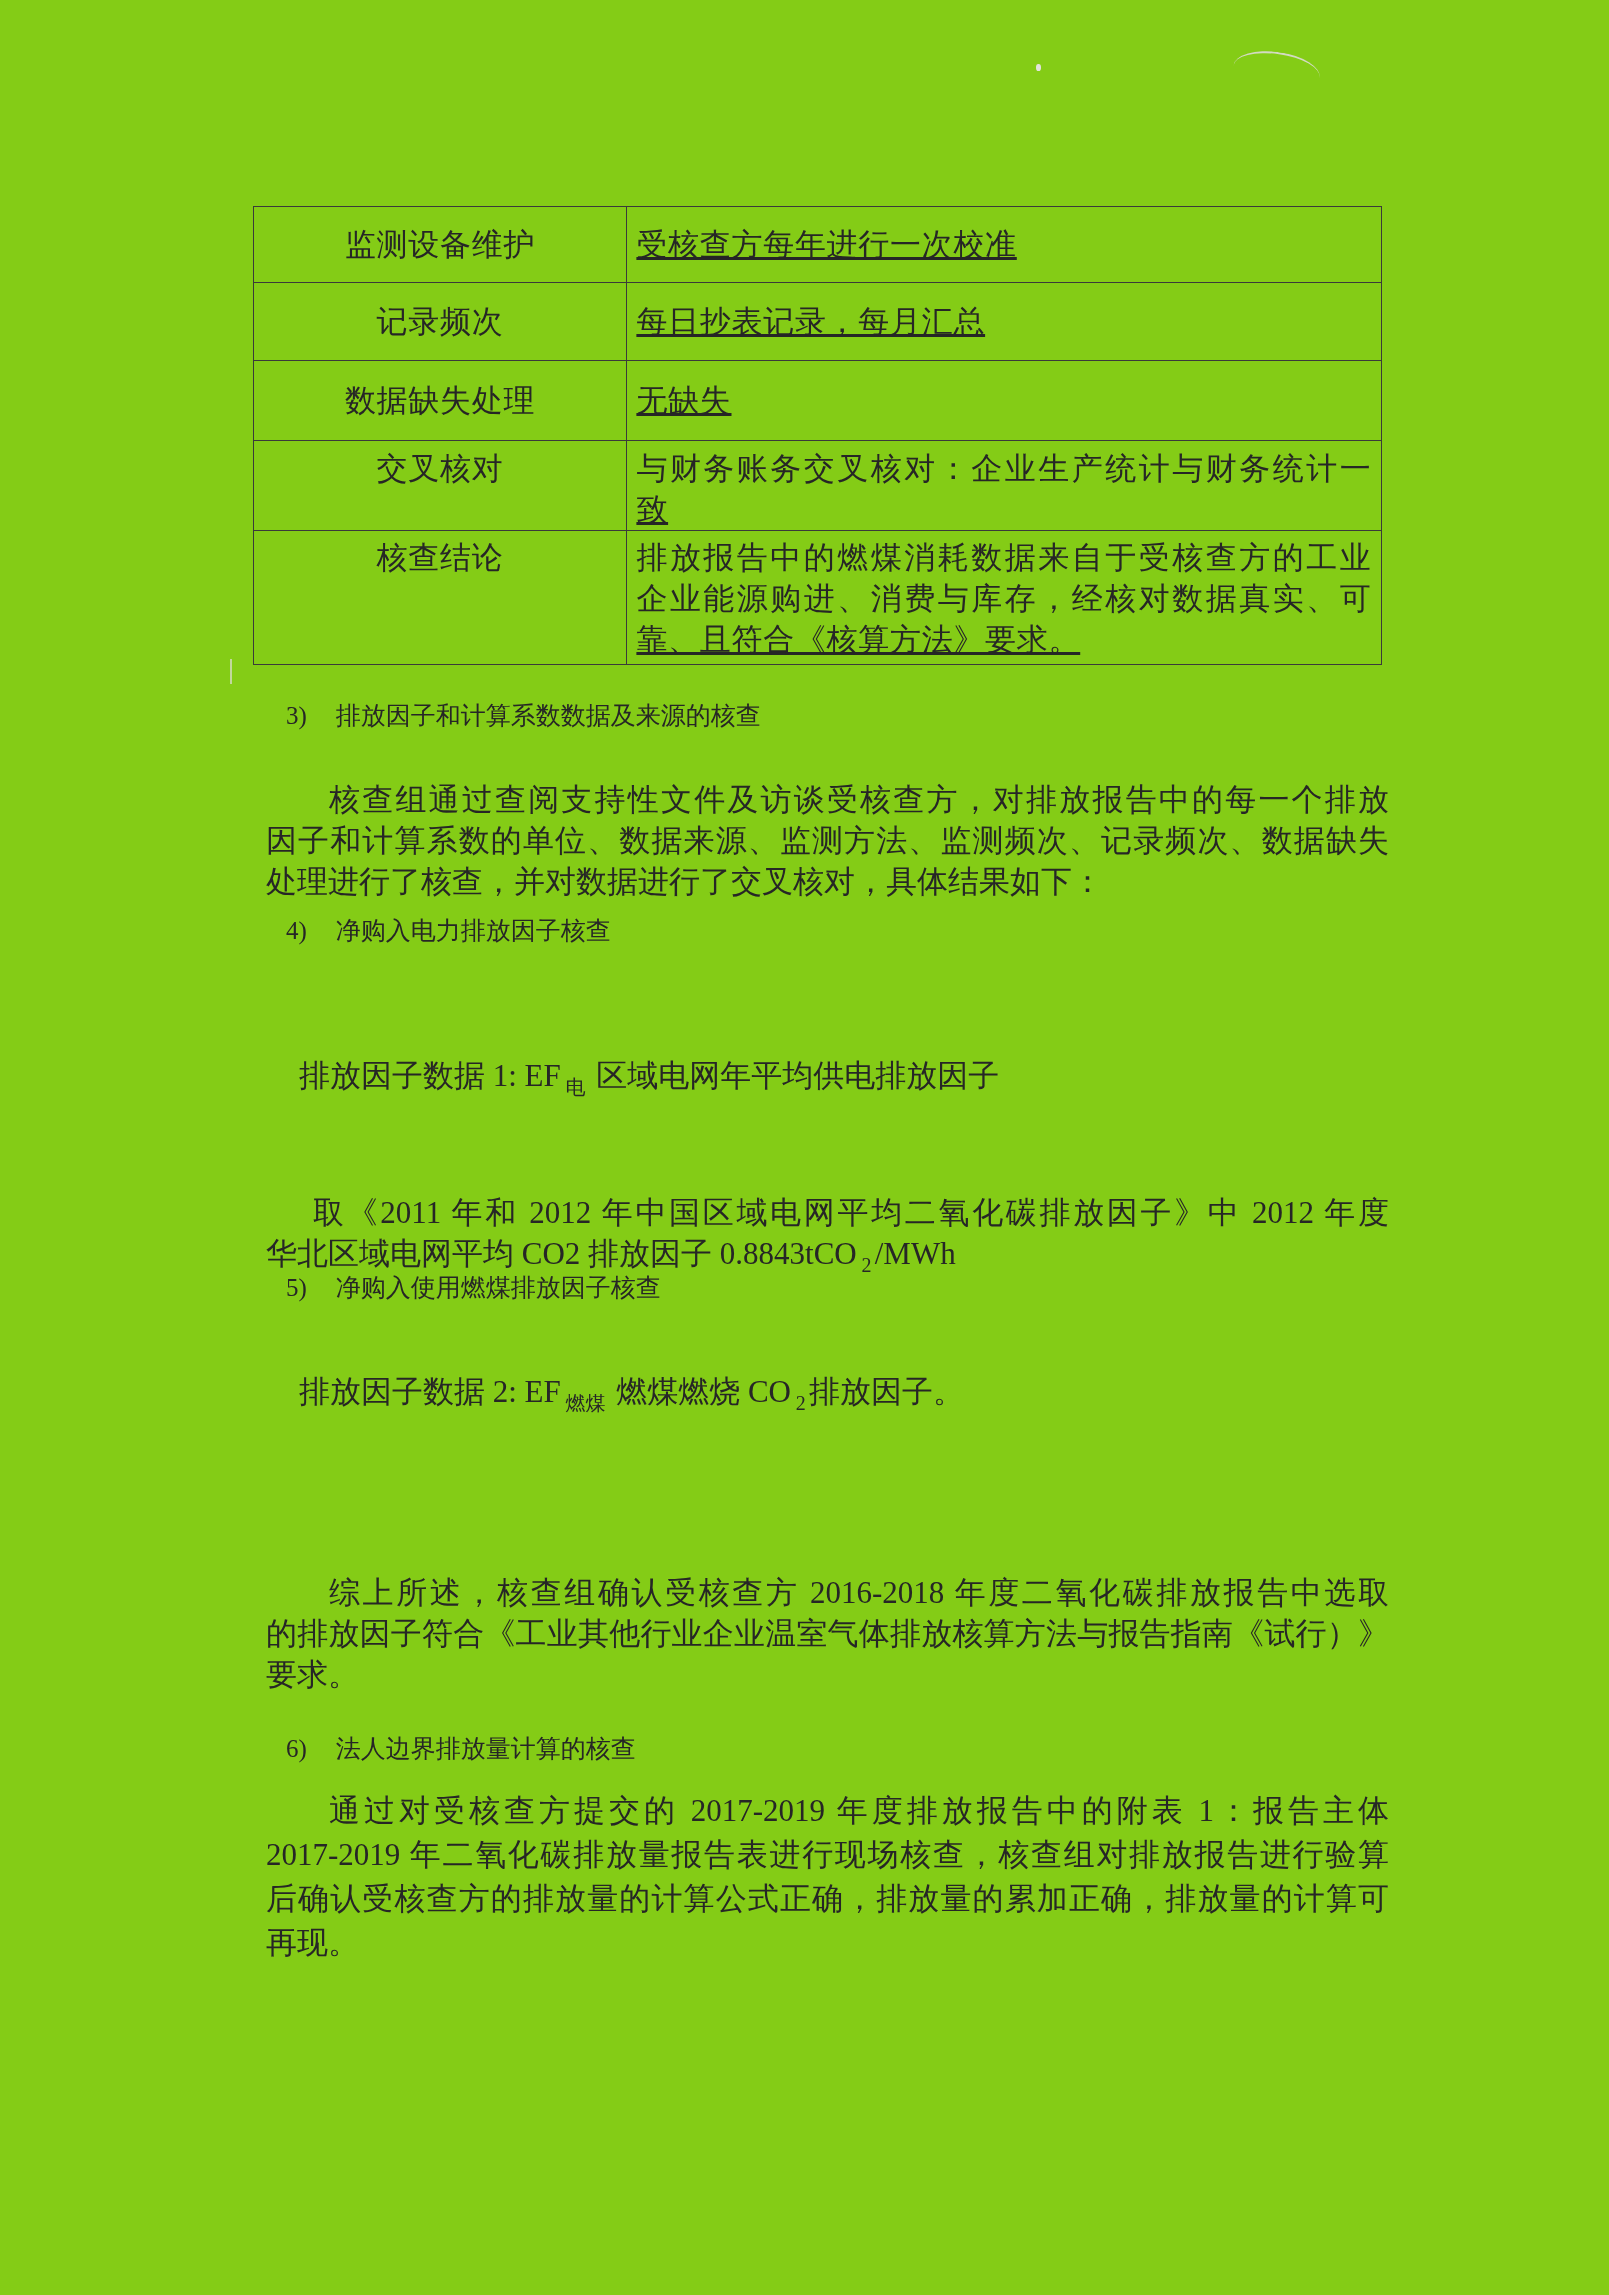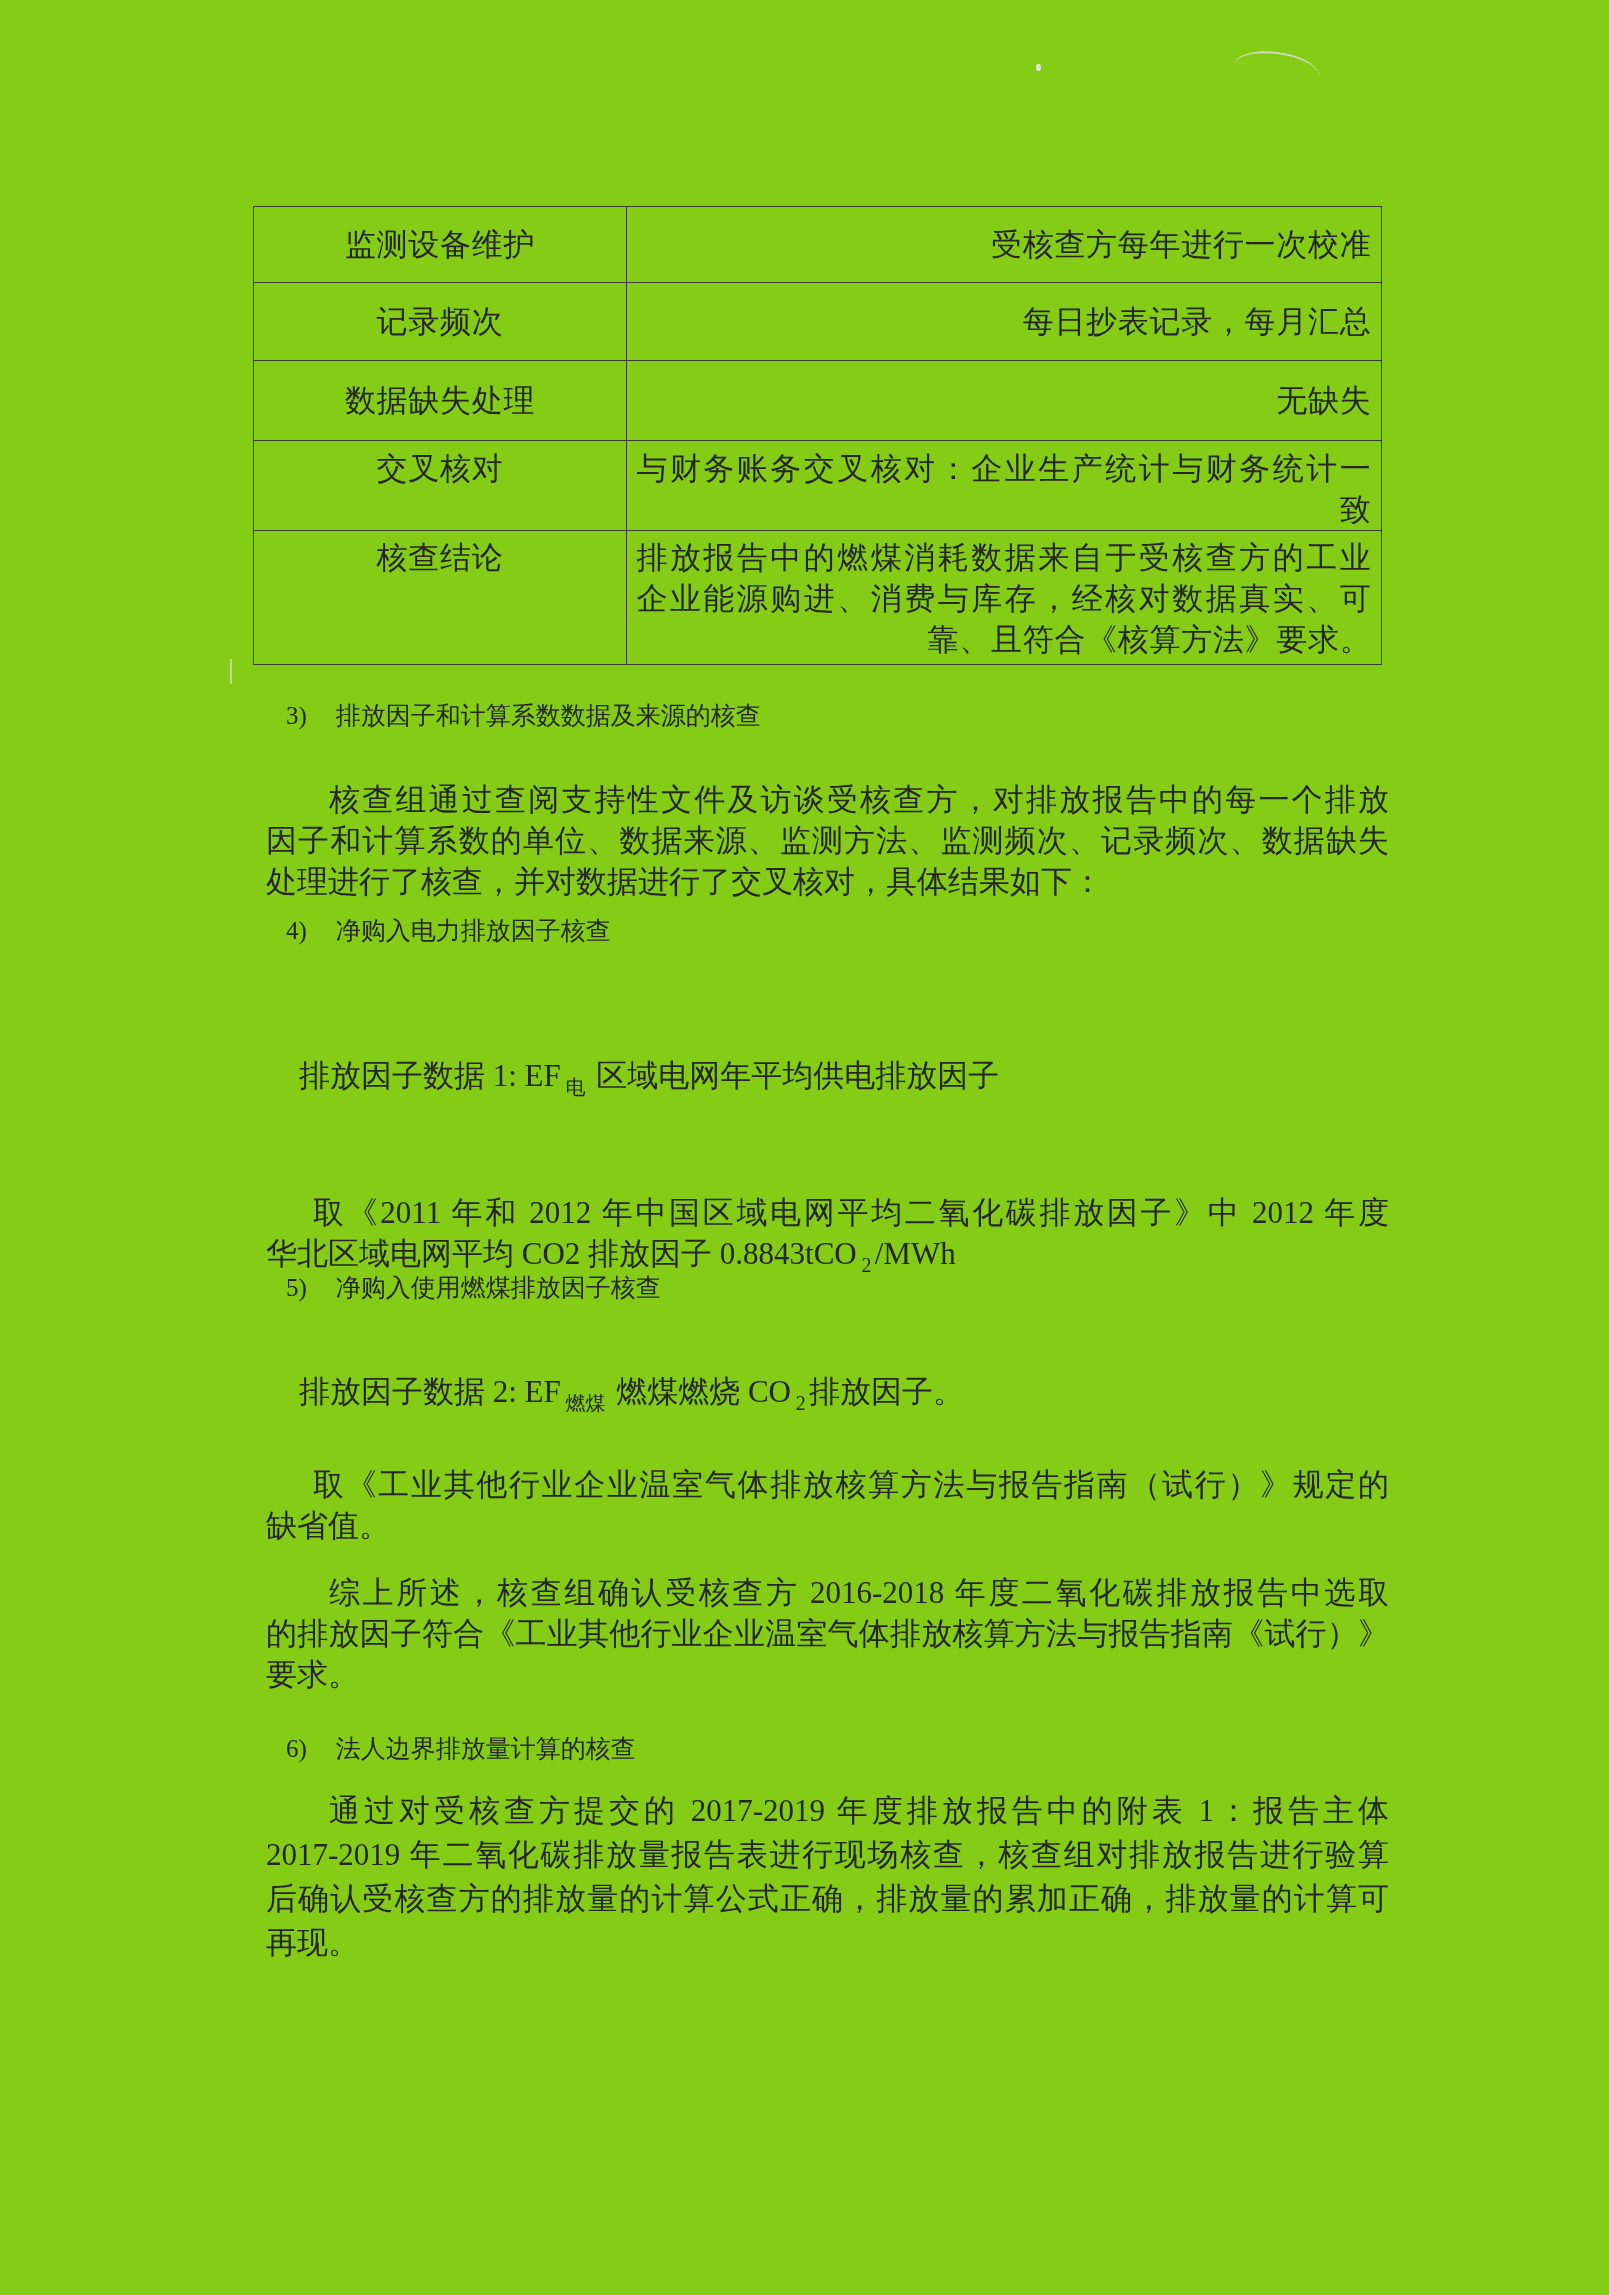--- a/index.html
+++ b/index.html
@@ -23,21 +23,21 @@
     border-collapse:collapse;table-layout:fixed;
     width:1106px;
     font-size:31px;line-height:41px;letter-spacing:0.7px;
   }
   table.vtable td{border:1.3px solid #3a3a3a;}
   td.lab{width:370px;text-align:center;vertical-align:middle;}
   td.val{width:735px;vertical-align:middle;padding:0 9.4px;}
   tr.r1{height:76px;} tr.r2{height:78px;} tr.r3{height:80px;}
   tr.r4{height:86px;} tr.r5{height:134px;}
   tr.rtop td{vertical-align:top;padding-top:6.7px;}
-  .vcenter{text-align:right;}
+  .vcenter{text-align:left;text-decoration:underline;}
   .vfill{text-align:justify;text-align-last:justify;}
 
   
   .heading{
     position:absolute;left:286px;width:1103px;
     font-size:25px;line-height:41px;white-space:nowrap;
   }
   .hnum{display:inline-block;margin-right:29px;}
   .para{
     position:absolute;left:266px;width:1123px;
@@ -123,24 +123,20 @@
       <span>华北区域电网平均 CO2 排放因子 0.8843tCO</span><span class="sub">2</span><span>/MWh</span>
     </div>
   </div>
 
   <div class="heading" style="top:1267px">
     <span class="hnum">5)</span><span>净购入使用燃煤排放因子核查</span>
   </div>
   <div class="efline" style="top:1371px">
     <span>排放因子数据 2: EF</span><span class="sub wide">燃煤</span><span>燃煤燃烧 CO</span><span class="sub">2</span><span>排放因子。</span>
   </div>
-  <div class="para" style="top:1464px">
-    <div class="ln fill ind70">取《工业其他行业企业温室气体排放核算方法与报告指南（试行）》规定的</div>
-    <div class="ln">缺省值。</div>
-  </div>
   <div class="para" style="top:1572px">
     <div class="ln fill ind95">综上所述，核查组确认受核查方 2016-2018 年度二氧化碳排放报告中选取</div>
     <div class="ln fill">的排放因子符合《工业其他行业企业温室气体排放核算方法与报告指南《试行）》</div>
     <div class="ln">要求。</div>
   </div>
 
   <div class="heading" style="top:1728px">
     <span class="hnum">6)</span><span>法人边界排放量计算的核查</span>
   </div>
   <div class="para lh66" style="top:1789px">

